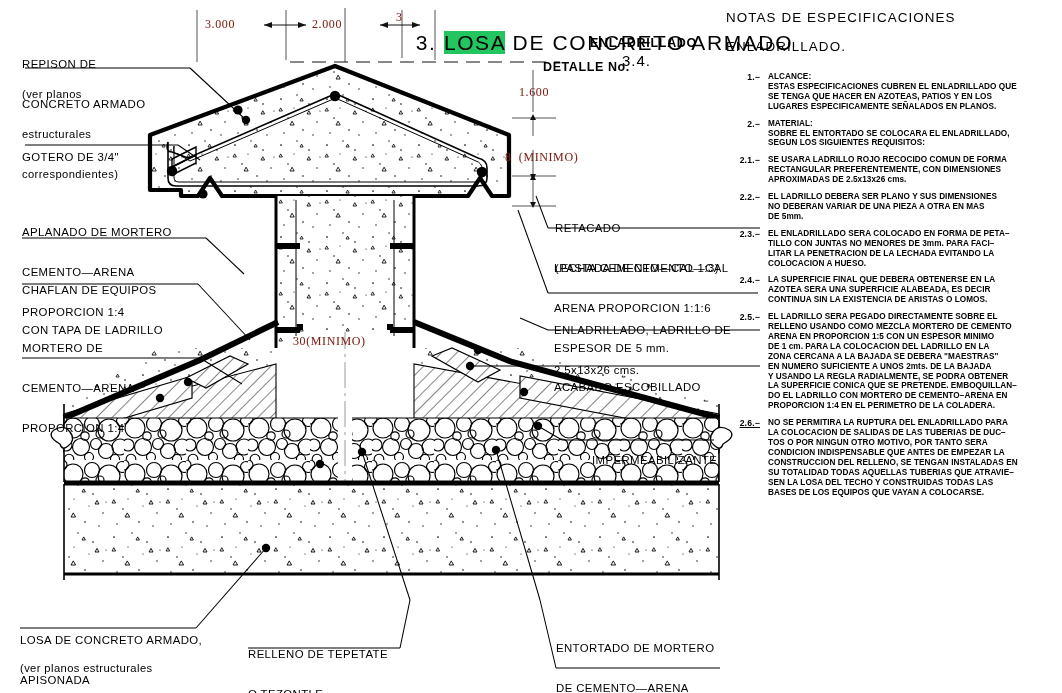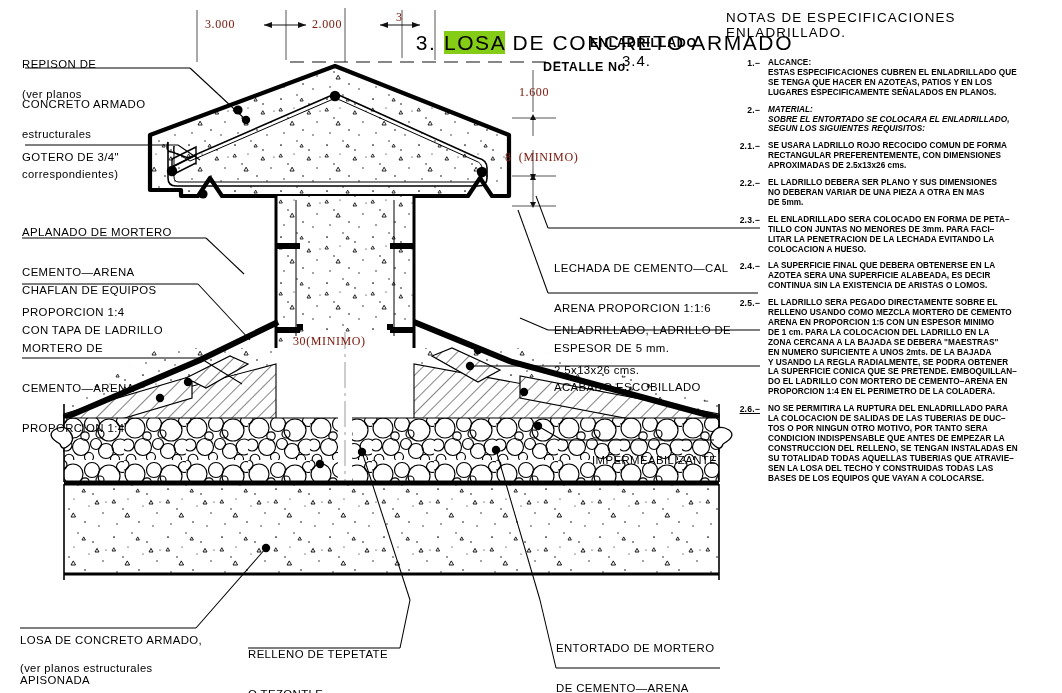--- a/index.html
+++ b/index.html
@@ -83,21 +83,21 @@
     font-weight: bold;
     text-align: right;
   }
   .note-body {
     font-size: 8.2px;
     line-height: 9.9px;
     letter-spacing: 0.05px;
     font-weight: bold;
   }
   .hl-losa {
-    background: #84cc16;
+    background: #22c55e;
     color: #000;
   }
 </style>
 </head>
 <body>
 
 <div id="sheet">
 
   <svg class="layer" viewBox="0 0 1062 693" xmlns="http://www.w3.org/2000/svg">
     <defs>
@@ -405,20 +405,24 @@
     <div>CHAFLAN DE EQUIPOS</div>
     <div>CON TAPA DE LADRILLO</div>
   </div>
 
   <div class="txt lbl" style="left:22px; top:316px;">
     <div>MORTERO DE</div>
     <div>CEMENTO—ARENA</div>
     <div>PROPORCION 1:4</div>
   </div>
 
+  <div class="txt lbl" style="left:555px; top:196px;">
+    <div>RETACADO</div>
+    <div>(PASTA CEMENTO—CAL 1:3)</div>
+  </div>
 
   <div class="txt lbl" style="left:554px; top:236px;">
     <div>LECHADA DE CEMENTO—CAL</div>
     <div>ARENA PROPORCION 1:1:6</div>
     <div>ESPESOR DE 5 mm.</div>
     <div>ACABADO ESCOBILLADO</div>
   </div>
 
   <div class="txt lbl" style="left:554px; top:298px;">
     <div>ENLADRILLADO, LADRILLO DE</div>
@@ -445,35 +449,35 @@
   </div>
 
   <div class="txt lbl-low" style="left:556px; top:616px;">
     <div>ENTORTADO DE MORTERO</div>
     <div>DE CEMENTO—ARENA</div>
     
     
   </div>
 
   <div style="position:absolute; left:726px; top:10px; width:330px;">
-    <div class="notes-h1" style="">NOTAS DE ESPECIFICACIONES</div>
+    <div class="notes-h1" style="margin-bottom:14px;">NOTAS DE ESPECIFICACIONES</div>
     <div class="notes-h1" style="margin-bottom:18px;">ENLADRILLADO.</div>
     <div id="notes-list">
         <div style="display: flex; margin-bottom: 7px;">
           <div class="note-num" style="width: 34px; flex: 0 0 34px; padding-right: 8px;">1.−</div>
           <div class="note-body" style="flex: 1 1 auto;">
             <div>ALCANCE:</div>
             <div>ESTAS ESPECIFICACIONES CUBREN EL ENLADRILLADO QUE</div>
             <div>SE TENGA QUE HACER EN AZOTEAS, PATIOS Y EN LOS</div>
             <div>LUGARES ESPECIFICAMENTE SEÑALADOS EN PLANOS.</div>
           </div>
         </div>
         <div style="display: flex; margin-bottom: 7px;">
           <div class="note-num" style="width: 34px; flex: 0 0 34px; padding-right: 8px;">2.−</div>
-          <div class="note-body" style="flex: 1 1 auto; font-style: italic;">
+          <div class="note-body" style="flex: 1 1 auto;">
             <div>MATERIAL:</div>
             <div>SOBRE EL ENTORTADO SE COLOCARA EL ENLADRILLADO,</div>
             <div>SEGUN LOS SIGUIENTES REQUISITOS:</div>
           </div>
         </div>
         <div style="display: flex; margin-bottom: 7px;">
           <div class="note-num" style="width: 34px; flex: 0 0 34px; padding-right: 8px;">2.1.−</div>
           <div class="note-body" style="flex: 1 1 auto;">
             <div>SE USARA LADRILLO ROJO RECOCIDO COMUN DE FORMA</div>
             <div>RECTANGULAR PREFERENTEMENTE, CON DIMENSIONES</div>

